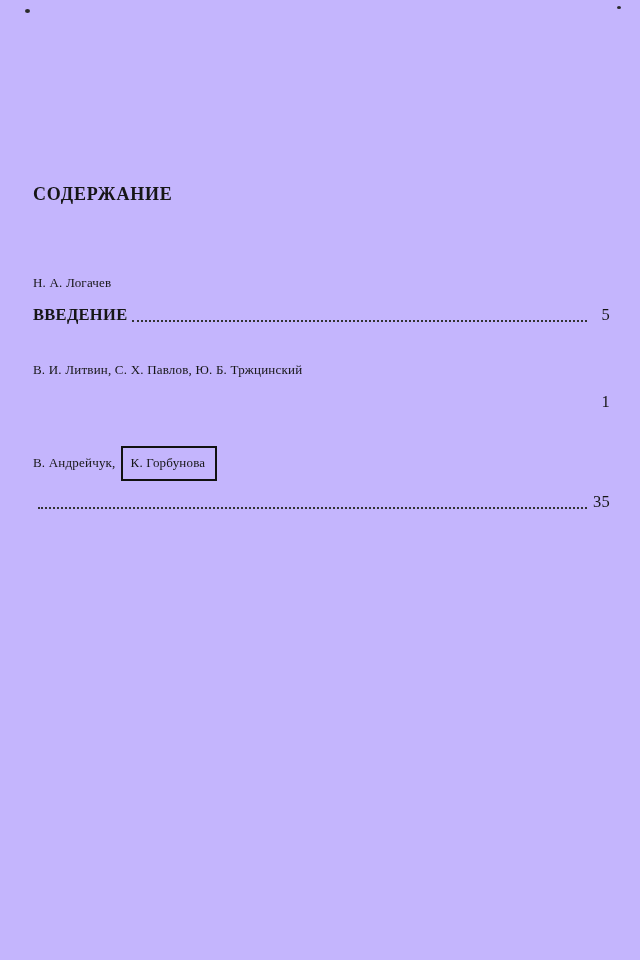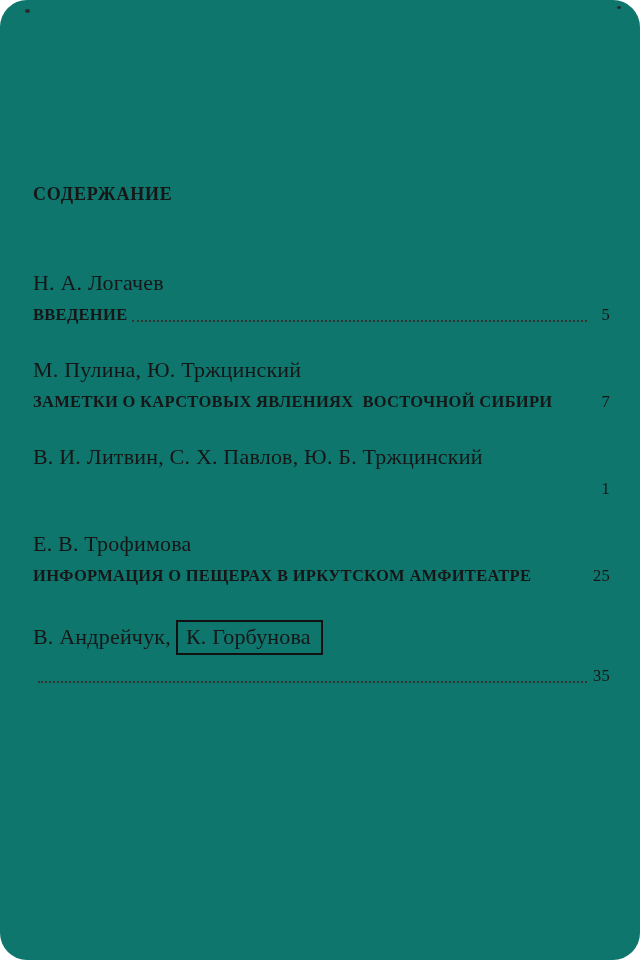--- a/index.html
+++ b/index.html
@@ -4,25 +4,24 @@
 <style>
   html, body {
     margin: 0;
     padding: 0;
     background: #ffffff;
   }
   .page {
     position: relative;
     width: 640px;
     height: 960px;
-    background: #0f766e;
+    background: #c4b5fd;
     font-family: "Liberation Serif", serif;
     color: #161616;
     overflow: hidden;
-    border-radius: 27px;
   }
   .speck {
     position: absolute;
     background: #2a2a2a;
     border-radius: 50%;
   }
   .speck.s1 { left: 25px; top: 9px; width: 5px; height: 4px; }
   .speck.s2 { left: 617px; top: 6px; width: 4px; height: 3px; }
 
   .content {
@@ -38,21 +37,21 @@
     margin: 0 0 67px 0;
     line-height: 22px;
   }
   .entry {
     margin-bottom: 33px;
   }
   .entry-5 {
     margin-top: 22px;
   }
   .authors {
-    font-size: 22px;
+    font-size: 13px;
     line-height: 22px;
     margin-bottom: 10px;
     letter-spacing: 0.2px;
     white-space: pre;
   }
   .boxed-author {
     display: inline-block;
     border: 2px solid #111;
     padding: 4px 10px 5px 8px;
     margin-left: 5px;
@@ -100,45 +99,29 @@
 
     <div class="entry leader">
       <div class="authors">Н. А. Логачев</div>
       <div class="title-line">
         <span class="t">ВВЕДЕНИЕ</span>
         <span class="dots"></span>
         <span class="pg">5</span>
       </div>
     </div>
 
-    <div class="entry">
-      <div class="authors">М. Пулина, Ю. Тржцинский</div>
-      <div class="title-line">
-        <span class="t">ЗАМЕТКИ О КАРСТОВЫХ ЯВЛЕНИЯХ  ВОСТОЧНОЙ СИБИРИ</span>
-        <span class="dots"></span>
-        <span class="pg">7</span>
-      </div>
-    </div>
 
     <div class="entry">
       <div class="authors">В. И. Литвин, С. Х. Павлов, Ю. Б. Тржцинский</div>
       <div class="title-line">
         <span class="dots"></span>
         <span class="pg">1</span>
       </div>
     </div>
 
-    <div class="entry">
-      <div class="authors">Е. В. Трофимова</div>
-      <div class="title-line">
-        <span class="t">ИНФОРМАЦИЯ О ПЕЩЕРАХ В ИРКУТСКОМ АМФИТЕАТРЕ</span>
-        <span class="dots"></span>
-        <span class="pg">25</span>
-      </div>
-    </div>
 
     <div class="entry leader entry-5">
       <div class="authors"><span>В. Андрейчук,</span><span class="boxed-author">К. Горбунова</span></div>
       <div class="title-line">
         <span class="dots"></span>
         <span class="pg">35</span>
       </div>
     </div>
 
   </div>

